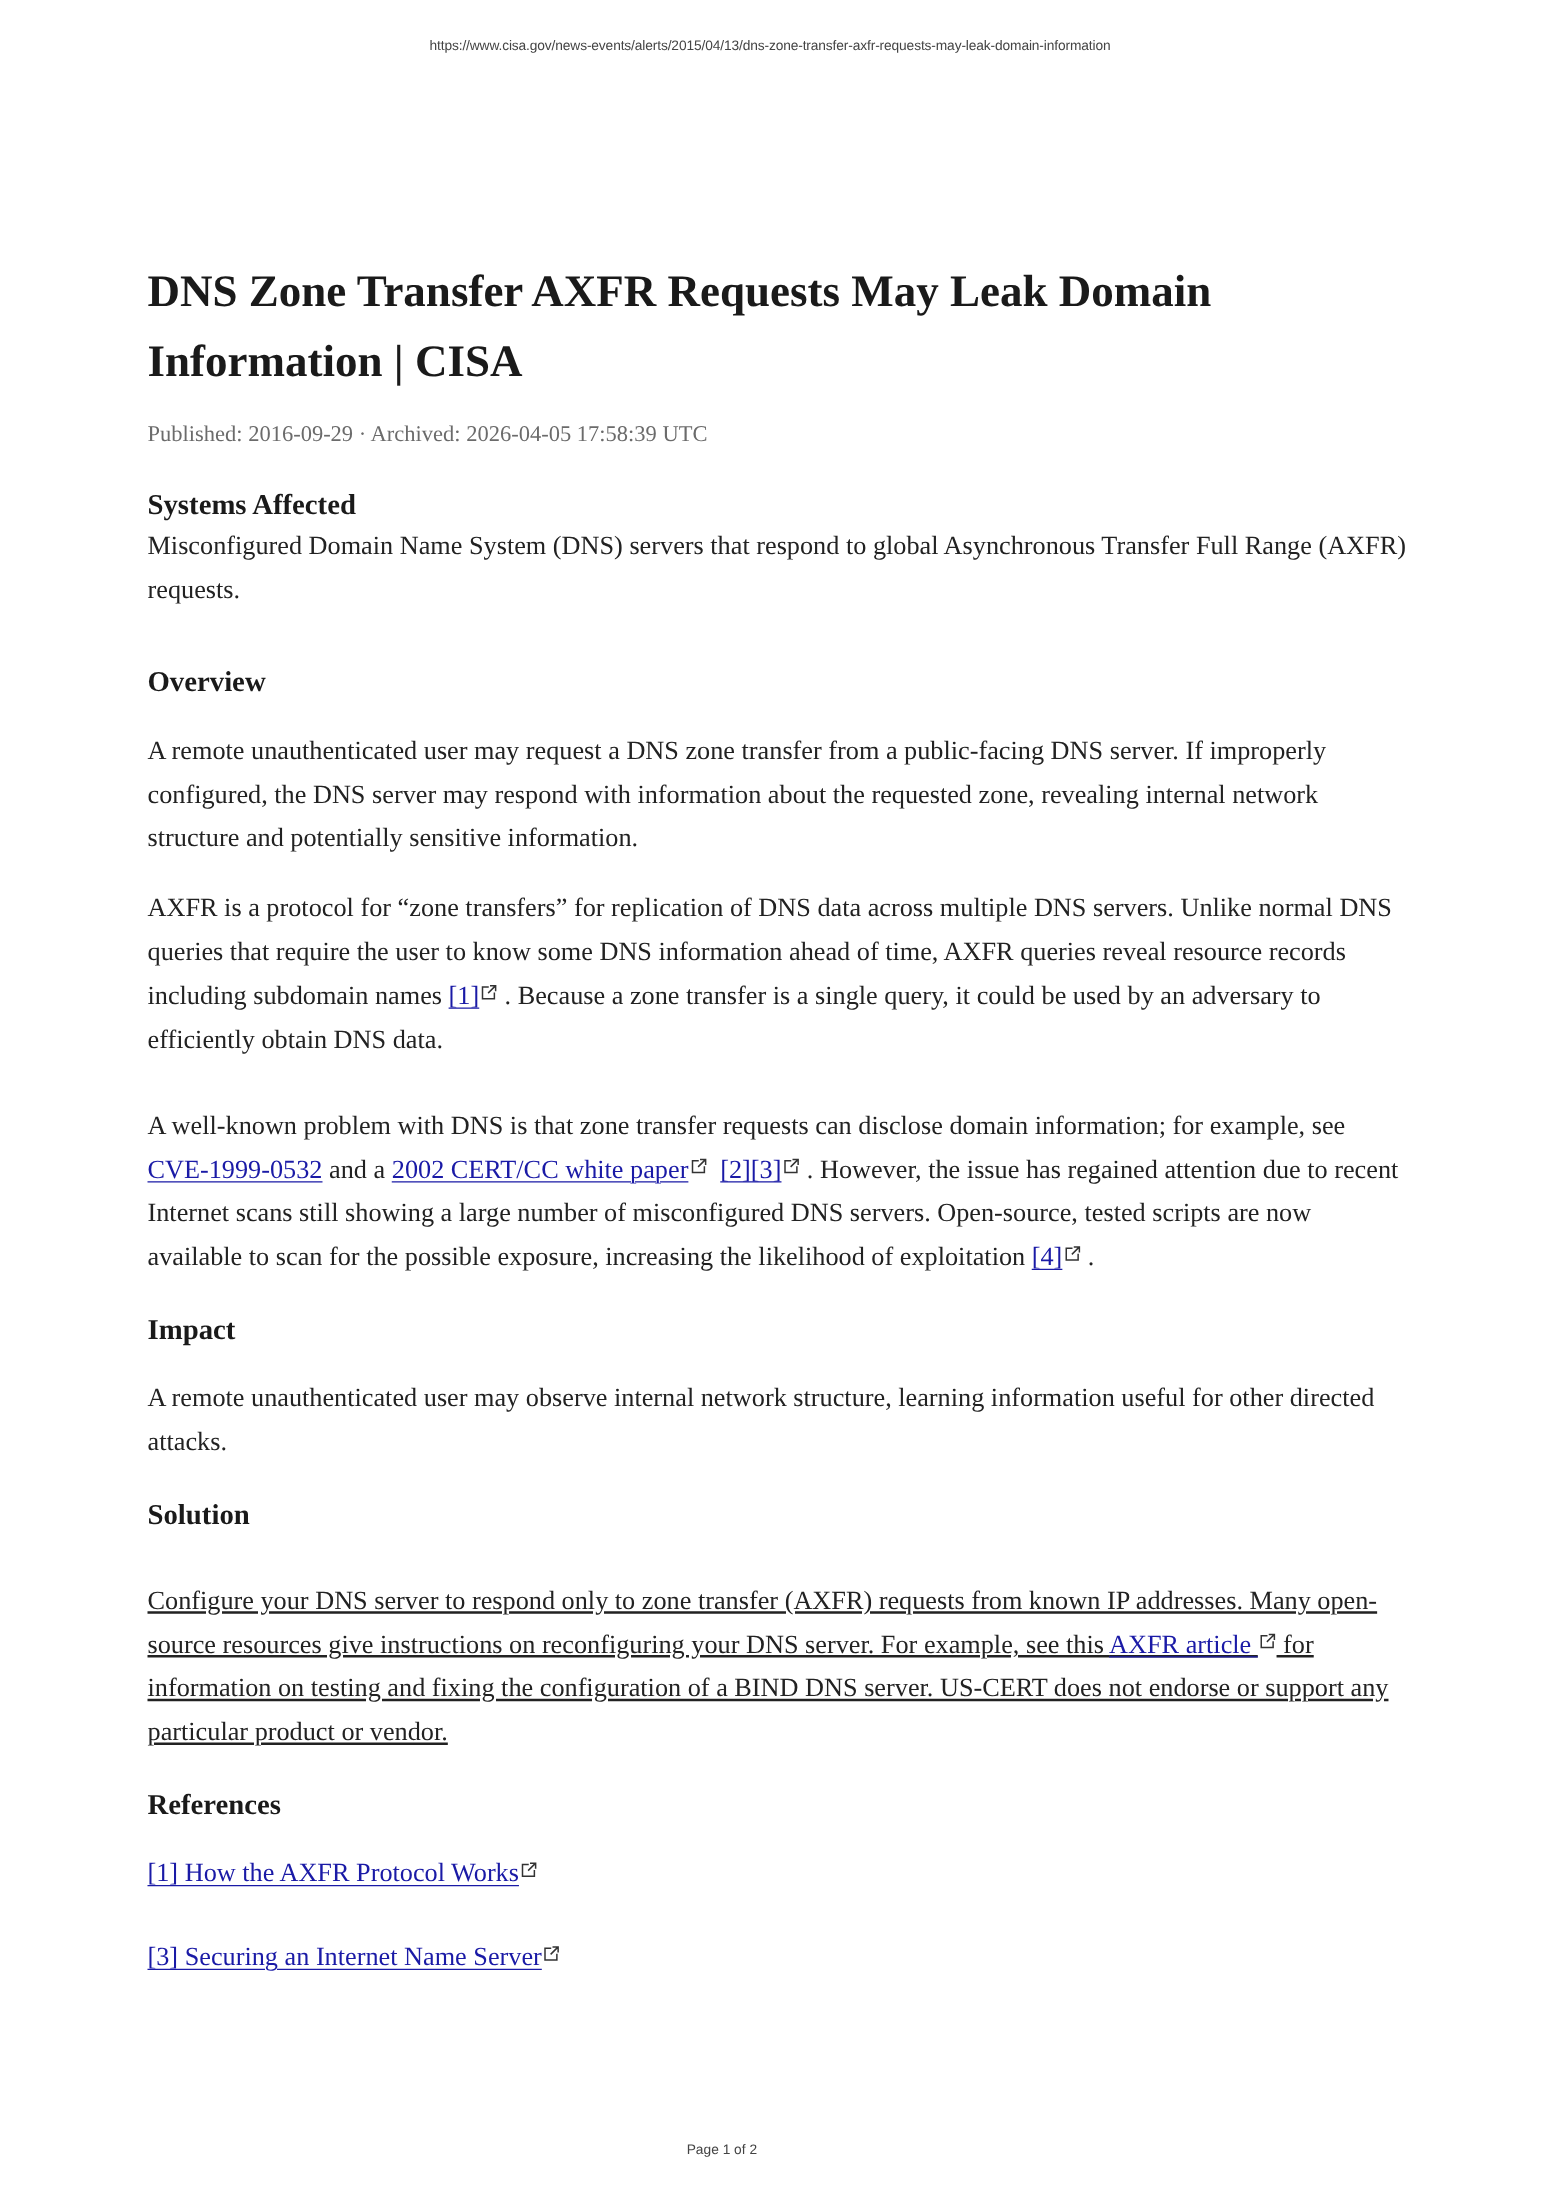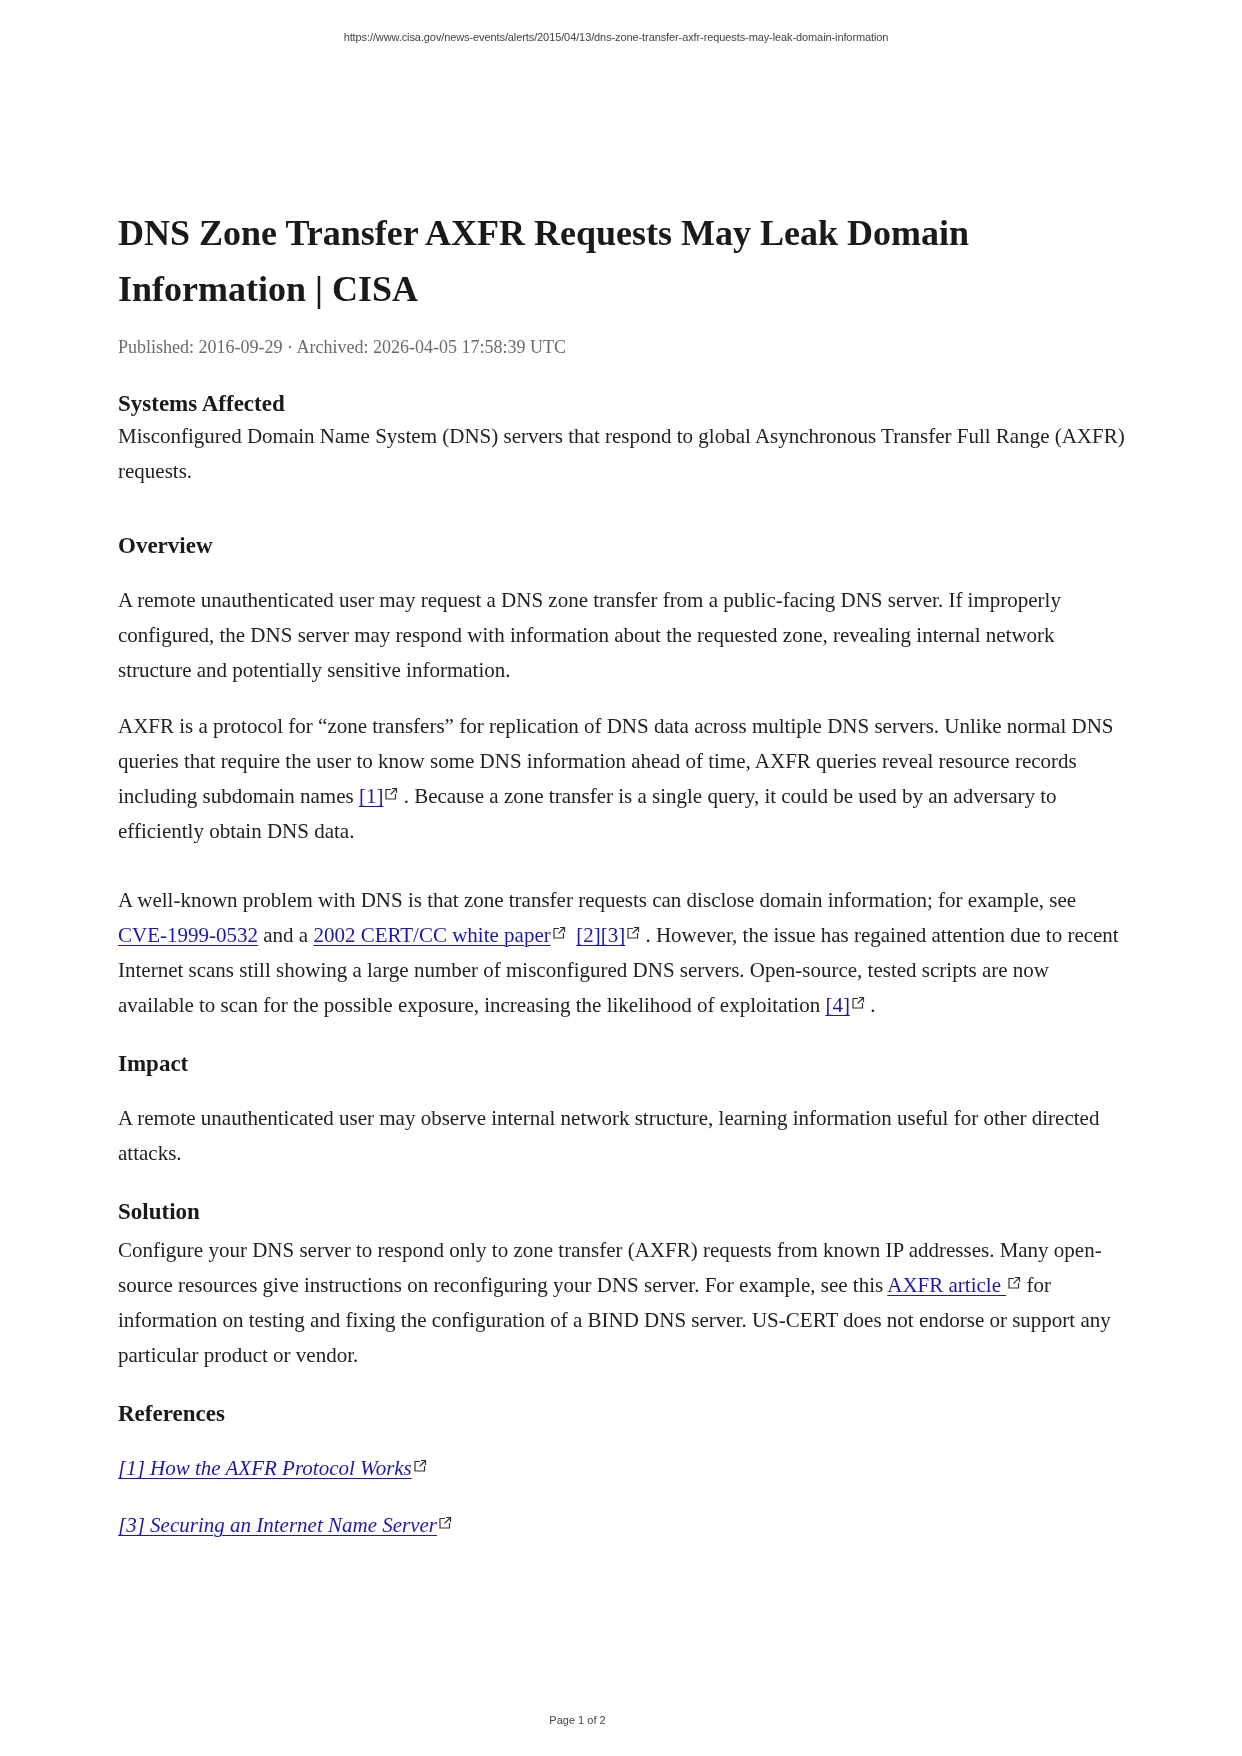--- a/index.html
+++ b/index.html
@@ -86,30 +86,29 @@
     }
     #h-systems { margin-top: 30px; }
     #p-systems { }
     #h-overview { margin-top: 42px; }
     #p-overview1 { margin-top: 22px; }
     #p-overview2 { margin-top: 21px; }
     #p-overview3 { margin-top: 34px; }
     #h-impact { margin-top: 26px; }
     #p-impact { margin-top: 22px; }
     #h-solution { margin-top: 26px; }
-    #p-solution { margin-top: 6px; }
+    #p-solution { margin-top: 36px; text-decoration: underline; }
     #h-refs { margin-top: 26px; }
     .ref-item {
       font-size: 21px;
       line-height: 35px;
       margin: 0;
-      font-style: italic;
     }
     #ref-1 { margin-top: 22px; }
-    #ref-3 { margin-top: 22px; }
+    #ref-3 { margin-top: 32px; }
   </style>
 </head>
 <body>
 
 <div class="url-header">https://www.cisa.gov/news-events/alerts/2015/04/13/dns-zone-transfer-axfr-requests-may-leak-domain-information</div>
 
 <div class="article">
   <h1 class="title">DNS Zone Transfer AXFR Requests May Leak Domain Information | CISA</h1>
   <div class="meta">Published: 2016-09-29 · Archived: 2026-04-05 17:58:39 UTC</div>
 

